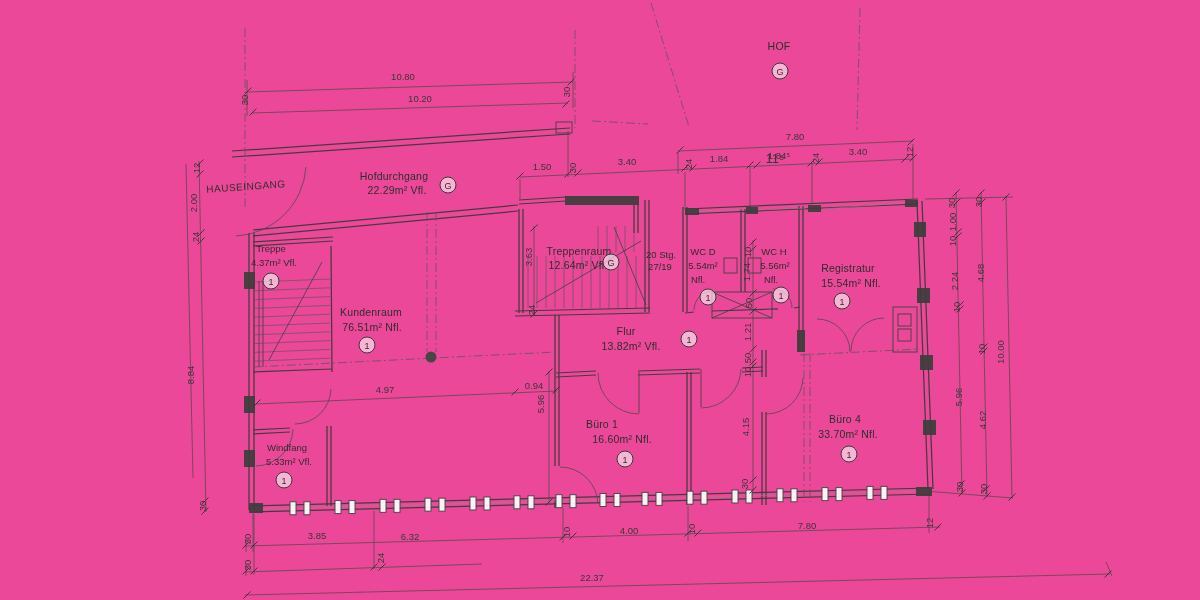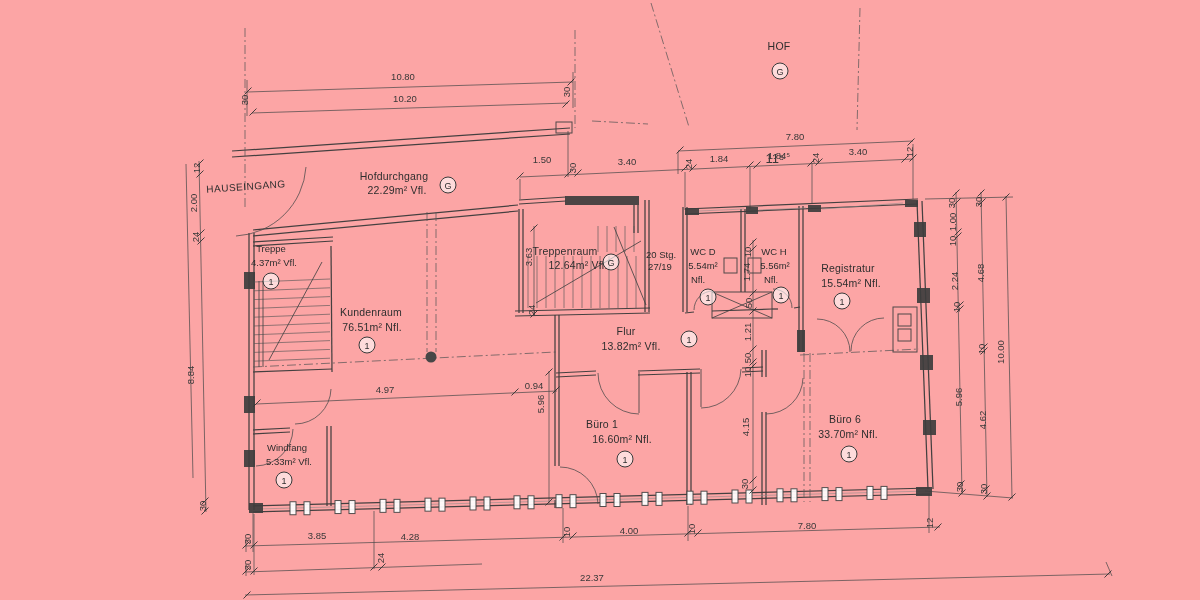--- a/index.html
+++ b/index.html
@@ -1,16 +1,16 @@
 <!DOCTYPE html>
 <html><head>
 <meta charset="utf-8">
 <style>
   html,body{margin:0;padding:0;background:#e8e8e8;}
-  #stage{position:relative;width:1200px;height:600px;background:#fca5a5;overflow:hidden;
+  #stage{position:relative;width:1200px;height:600px;background:#ec4899;overflow:hidden;
          font-family:"Liberation Sans", sans-serif;}
   #plan{position:absolute;left:0;top:0;}
   .lbl{position:absolute;white-space:nowrap;color:#2e2e2e;transform:translate(-50%,-50%);
        background:rgba(255,255,255,.0);line-height:1;}
   .rm{font-size:10.5px;letter-spacing:.2px;}
   .sm{font-size:9.5px;}
   .dm{font-size:9.5px;color:#383838;}
   .vd{transform:translate(-50%,-50%) rotate(-90deg);}
   .hz{transform:translate(-50%,-50%) rotate(-4deg);font-size:10px;letter-spacing:.5px;}
   .mk{position:absolute;width:15px;height:15px;border:1.1px solid #3a3a3a;border-radius:50%;
@@ -332,21 +332,21 @@
   <span class="lbl hz" style="left:246px;top:187px">HAUSEINGANG</span>
 
   <span class="lbl rm" style="left:394px;top:176px">Hofdurchgang</span>
   <span class="lbl rm" style="left:397px;top:190px">22.29m² Vfl.</span>
   <span class="mk" style="left:448px;top:185px">G</span>
 
   <span class="lbl sm" style="left:271px;top:249px">Treppe</span>
   <span class="lbl sm" style="left:274px;top:263px">4.37m² Vfl.</span>
   <span class="mk" style="left:271px;top:281px">1</span>
 
-  <span class="lbl rm" style="left:565px;top:251px">Treppenraum</span>
+  <span class="lbl rm" style="left:579px;top:251px">Treppenraum</span>
   <span class="lbl rm" style="left:578px;top:265px">12.64m² Vfl.</span>
   <span class="mk" style="left:611px;top:262px">G</span>
   <span class="lbl sm" style="left:661px;top:255px">20 Stg.</span>
   <span class="lbl sm" style="left:660px;top:267px">27/19</span>
 
   <span class="lbl rm" style="left:371px;top:312px">Kundenraum</span>
   <span class="lbl rm" style="left:372px;top:327px">76.51m² Nfl.</span>
   <span class="mk" style="left:367px;top:345px">1</span>
 
   <span class="lbl rm" style="left:626px;top:331px">Flur</span>
@@ -364,34 +364,34 @@
   <span class="mk" style="left:781px;top:295px">1</span>
 
   <span class="lbl rm" style="left:848px;top:268px">Registratur</span>
   <span class="lbl rm" style="left:851px;top:283px">15.54m² Nfl.</span>
   <span class="mk" style="left:842px;top:301px">1</span>
 
   <span class="lbl rm" style="left:602px;top:424px">Büro 1</span>
   <span class="lbl rm" style="left:622px;top:439px">16.60m² Nfl.</span>
   <span class="mk" style="left:625px;top:459px">1</span>
 
-  <span class="lbl rm" style="left:845px;top:419px">Büro 6</span>
+  <span class="lbl rm" style="left:845px;top:419px">Büro 4</span>
   <span class="lbl rm" style="left:848px;top:434px">33.70m² Nfl.</span>
   <span class="mk" style="left:849px;top:454px">1</span>
 
   <span class="lbl sm" style="left:287px;top:448px">Windfang</span>
   <span class="lbl sm" style="left:289px;top:462px">5.33m² Vfl.</span>
   <span class="mk" style="left:284px;top:480px">1</span>
 
   <span class="lbl dm" style="left:403px;top:77px">10.80</span>
-  <span class="lbl dm" style="left:405px;top:99px">10.20</span>
+  <span class="lbl dm" style="left:420px;top:99px">10.20</span>
   <span class="lbl dm vd" style="left:245px;top:100px">30</span>
   <span class="lbl dm vd" style="left:567px;top:92px">30</span>
   <span class="lbl dm" style="left:795px;top:137px">7.80</span>
-  <span class="lbl dm" style="left:542px;top:160px">1.50</span>
+  <span class="lbl dm" style="left:542px;top:167px">1.50</span>
   <span class="lbl dm vd" style="left:573px;top:168px">30</span>
   <span class="lbl dm" style="left:627px;top:162px">3.40</span>
   <span class="lbl dm vd" style="left:689px;top:164px">24</span>
   <span class="lbl dm" style="left:719px;top:159px">1.84</span>
   <span class="lbl dm tiny" style="left:747px;top:158px">11⁵</span>
   <span class="lbl dm" style="left:779px;top:156px">1.84⁵</span>
   <span class="lbl dm vd" style="left:816px;top:158px">24</span>
   <span class="lbl dm" style="left:858px;top:152px">3.40</span>
   <span class="lbl dm vd" style="left:910px;top:152px">12</span>
 
@@ -423,21 +423,21 @@
   <span class="lbl dm vd" style="left:959px;top:397px">5.96</span>
   <span class="lbl dm vd" style="left:960px;top:487px">30</span>
   <span class="lbl dm vd" style="left:979px;top:202px">30</span>
   <span class="lbl dm vd" style="left:981px;top:273px">4.68</span>
   <span class="lbl dm vd" style="left:982px;top:349px">10</span>
   <span class="lbl dm vd" style="left:983px;top:420px">4.62</span>
   <span class="lbl dm vd" style="left:984px;top:489px">30</span>
   <span class="lbl dm vd" style="left:1001px;top:352px">10.00</span>
 
   <span class="lbl dm vd" style="left:248px;top:539px">30</span>
-  <span class="lbl dm" style="left:410px;top:537px">4.28</span>
+  <span class="lbl dm" style="left:410px;top:537px">6.32</span>
   <span class="lbl dm vd" style="left:567px;top:532px">10</span>
   <span class="lbl dm" style="left:629px;top:531px">4.00</span>
   <span class="lbl dm vd" style="left:692px;top:529px">10</span>
   <span class="lbl dm" style="left:807px;top:526px">7.80</span>
   <span class="lbl dm vd" style="left:930px;top:523px">12</span>
   <span class="lbl dm vd" style="left:248px;top:565px">30</span>
   <span class="lbl dm" style="left:317px;top:536px">3.85</span>
   <span class="lbl dm vd" style="left:381px;top:558px">24</span>
   <span class="lbl dm" style="left:592px;top:578px">22.37</span>
 </div>

